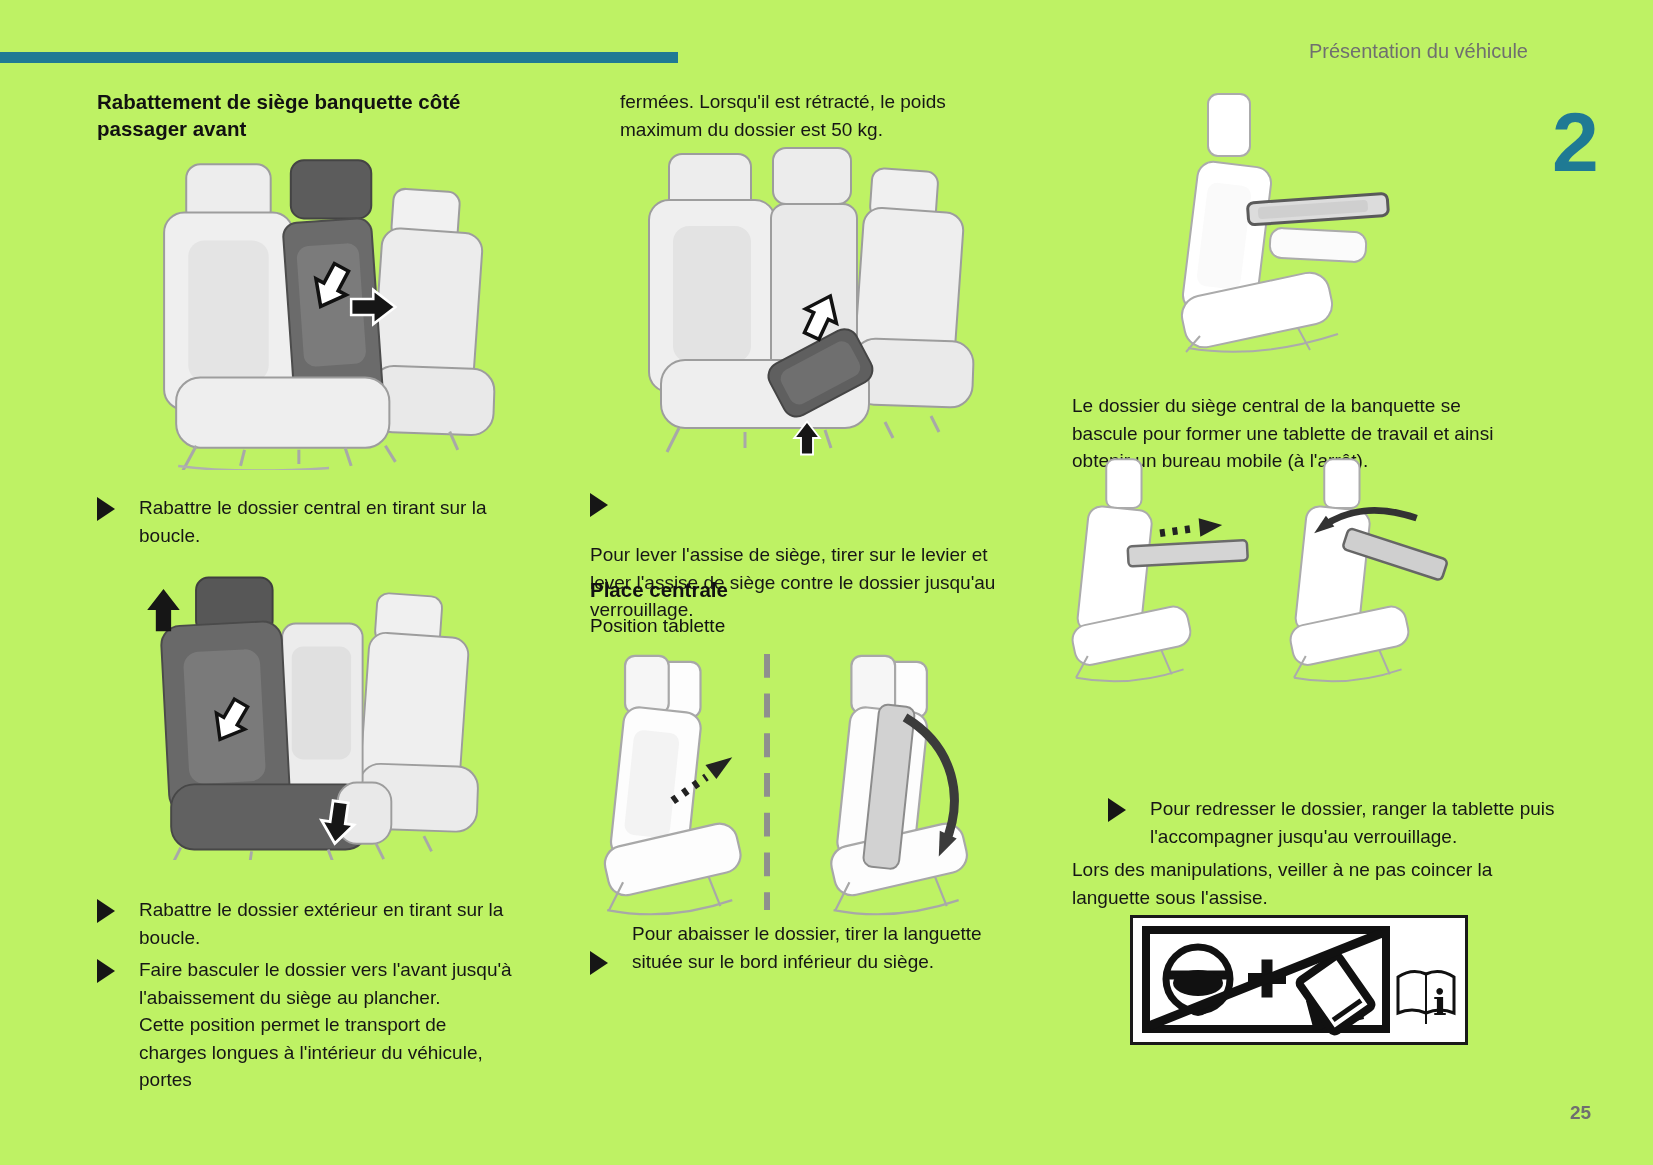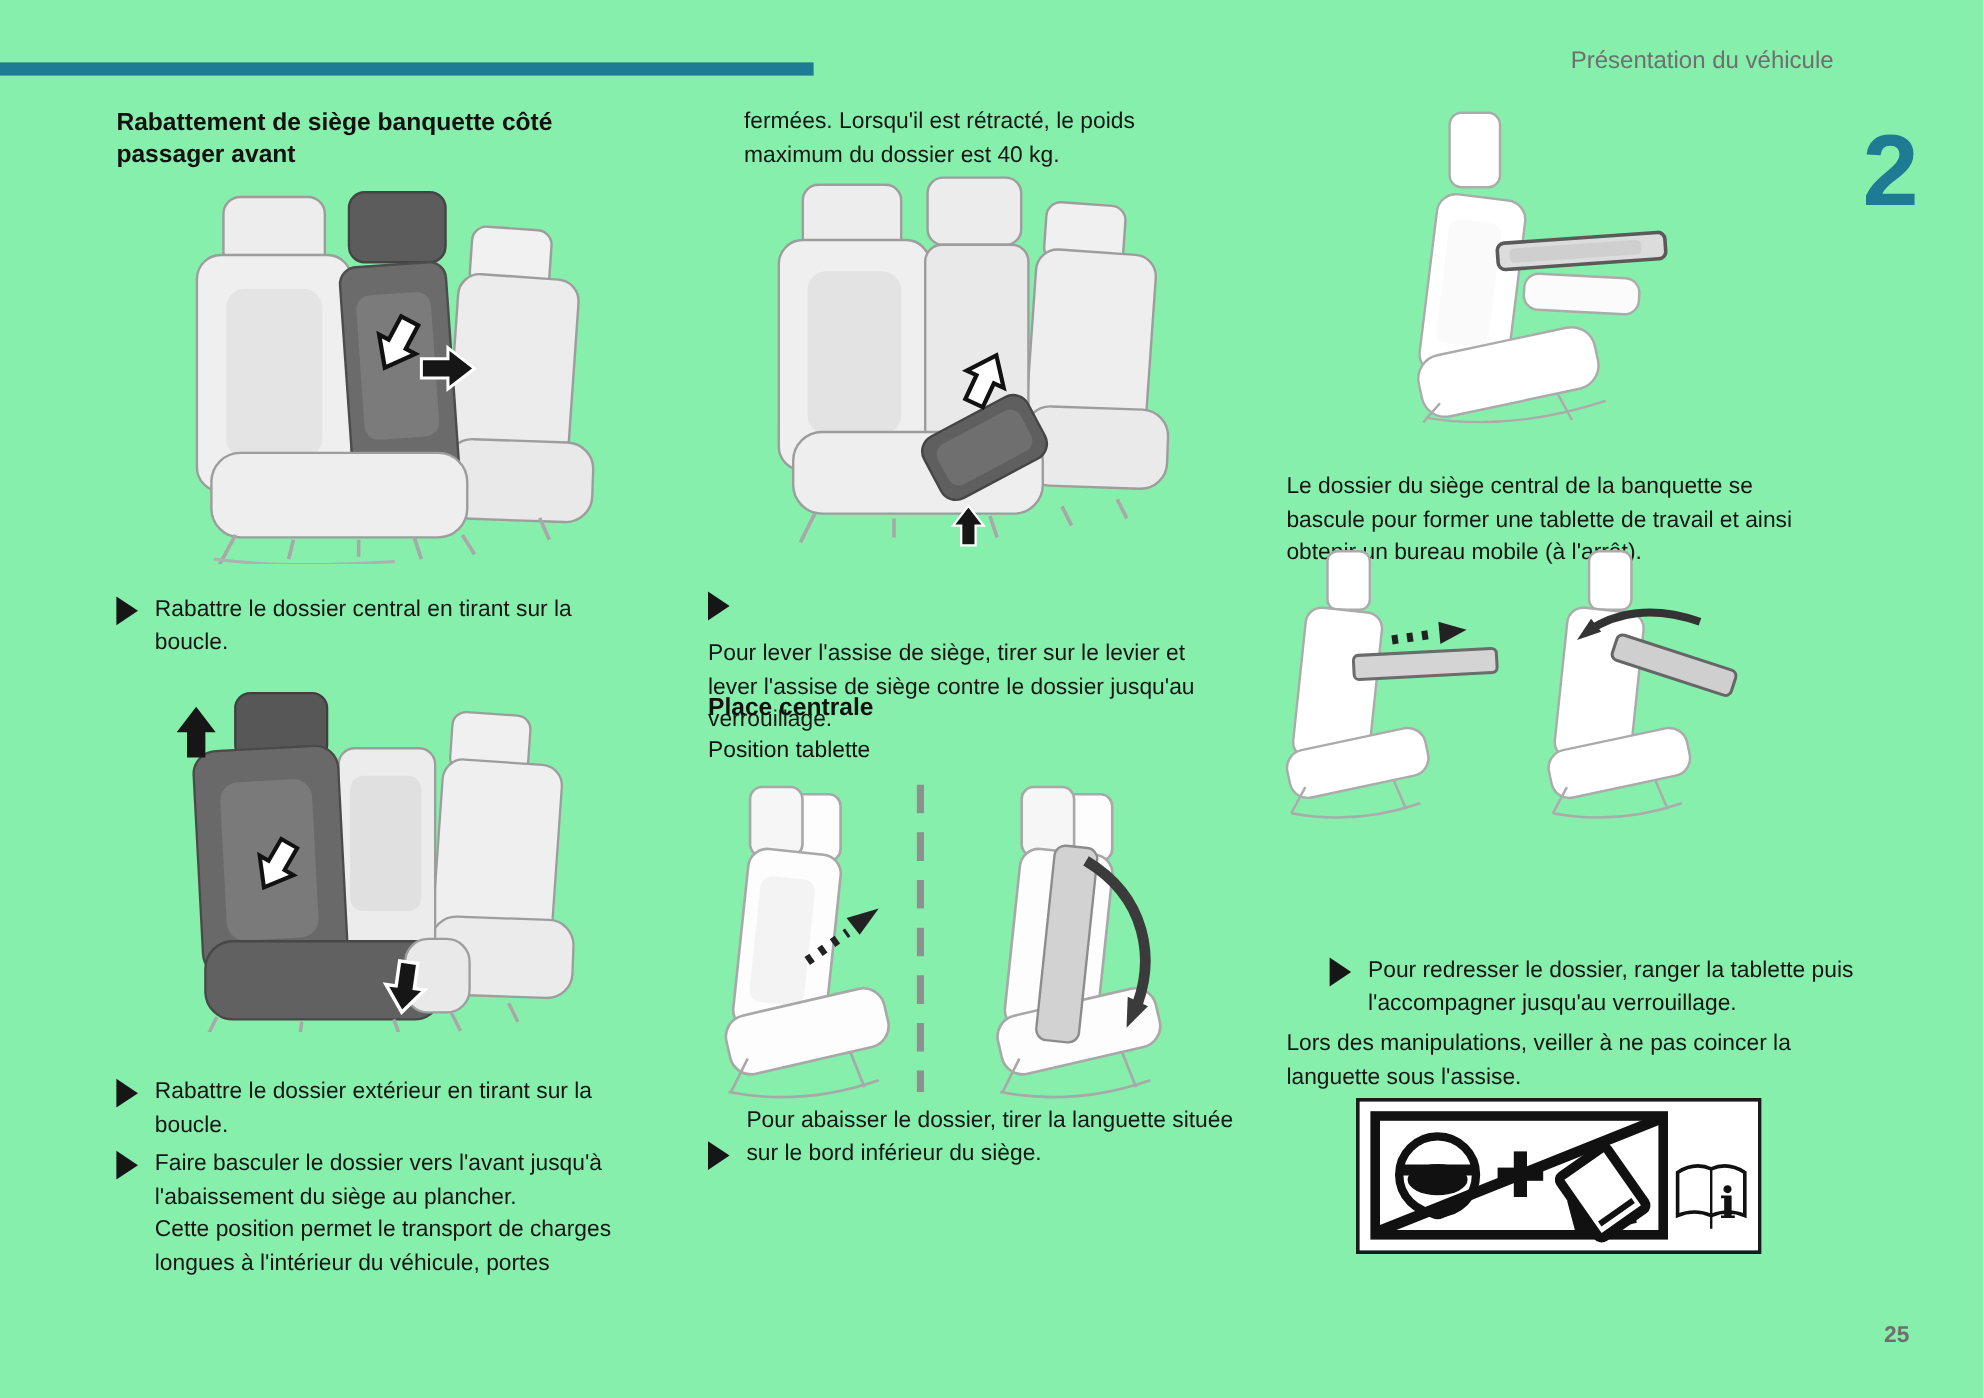--- a/index.html
+++ b/index.html
@@ -1,27 +1,27 @@
 <!DOCTYPE html>
 <html><head>
 <meta charset="utf-8">
 <style>
   html,body{margin:0;padding:0;background:#ffffff;}
-  .page{position:relative;width:1653px;height:1165px;background:#86efac;overflow:hidden;
+  .page{position:relative;width:1653px;height:1165px;background:#bef264;overflow:hidden;
         font-family:"Liberation Sans",sans-serif;color:#161616;}
   .accent-bar{position:absolute;left:0;top:52px;width:678px;height:11px;background:#1f7a94;}
   .header-title{position:absolute;left:1128px;top:40px;width:400px;text-align:right;
         font-size:20px;color:#6f6f6f;}
   .chapter-num{position:absolute;left:1552px;top:100px;font-size:84px;line-height:1;
         font-weight:bold;color:#1f7a94;}
   .page-num{position:absolute;left:1570px;top:1102px;font-size:19px;font-weight:bold;color:#6f6f6f;}
   .h1{position:absolute;margin:0;font-weight:bold;font-size:20.5px;line-height:27px;color:#111;}
   .h2{position:absolute;margin:0;font-weight:normal;font-size:19px;line-height:25px;color:#111;}
   .para{position:absolute;margin:0;font-size:19px;line-height:27.5px;white-space:pre-line;}
-  .bullet{position:absolute;display:flex;align-items:flex-start;gap:14px;}
+  .bullet{position:absolute;display:flex;align-items:flex-start;gap:24px;}
   .tri{flex:0 0 auto;width:0;height:0;border-left:18px solid #161616;
        border-top:12px solid transparent;border-bottom:12px solid transparent;margin-top:3px;}
   .btxt{margin:0;font-size:19px;line-height:27.5px;white-space:pre-line;}
   .illus{position:absolute;}
   .illus svg{display:block;width:100%;height:100%;}
 </style>
 </head>
 <body>
 
 <div class="page">
@@ -90,21 +90,21 @@
     <span class="tri"></span>
     <p class="btxt">Rabattre le dossier extérieur en tirant sur la boucle.</p>
   </div>
 
   <div class="bullet" style="left:97px;top:956px;width:420px;">
     <span class="tri"></span>
     <p class="btxt">Faire basculer le dossier vers l'avant jusqu'à l'abaissement du siège au plancher.
 Cette position permet le transport de charges longues à l'intérieur du véhicule, portes</p>
   </div>
 
-  <p class="para" style="left:620px;top:88px;width:385px;">fermées. Lorsqu'il est rétracté, le poids maximum du dossier est 40 kg.</p>
+  <p class="para" style="left:620px;top:88px;width:385px;">fermées. Lorsqu'il est rétracté, le poids maximum du dossier est 50 kg.</p>
 
   <div class="illus" style="left:635px;top:140px;width:340px;height:318px;">
     <svg viewBox="0 0 340 318">
       <g stroke="#9d9d9d" stroke-width="2">
         <rect x="236" y="30" width="66" height="50" rx="12" fill="#f0f0f0" transform="rotate(4 269 55)"></rect>
         <rect x="224" y="70" width="100" height="158" rx="18" fill="#eeeeee" transform="rotate(4 274 149)"></rect>
         <rect x="218" y="200" width="120" height="66" rx="22" fill="#eaeaea" transform="rotate(2 278 233)"></rect>
       </g>
       <rect x="34" y="14" width="82" height="58" rx="13" fill="#ededed" stroke="#9d9d9d" stroke-width="2"></rect>
       <rect x="14" y="60" width="126" height="192" rx="20" fill="#efefef" stroke="#9d9d9d" stroke-width="2"></rect>

